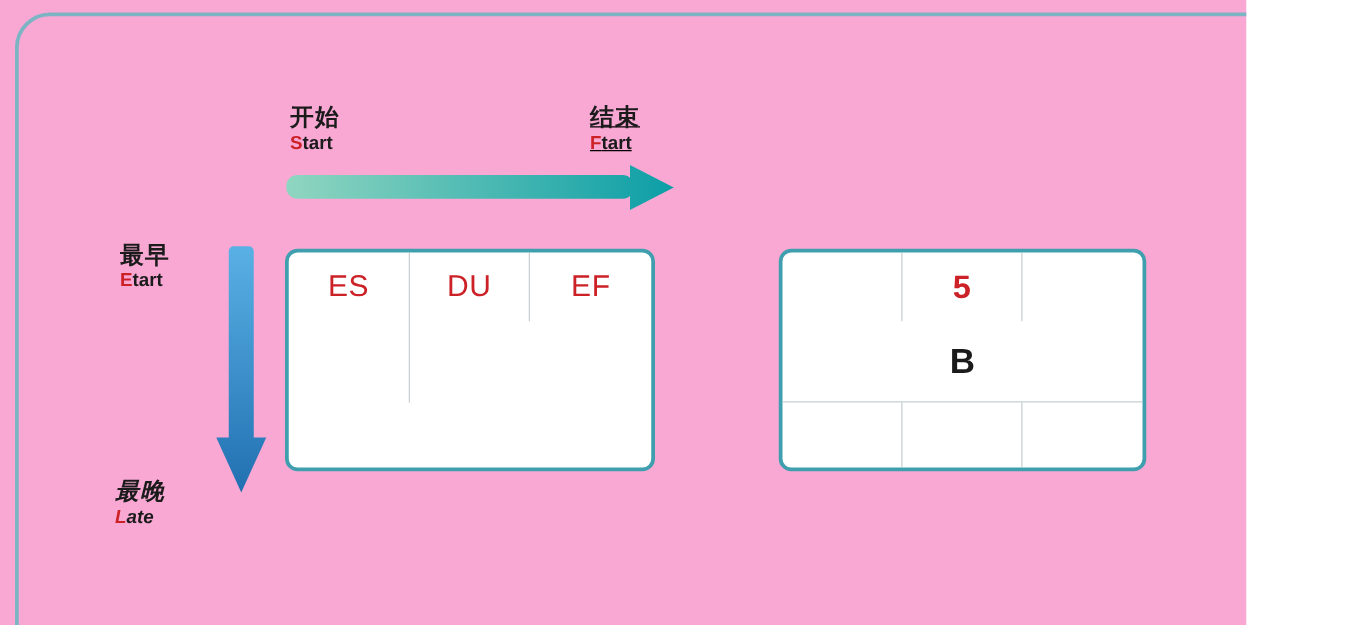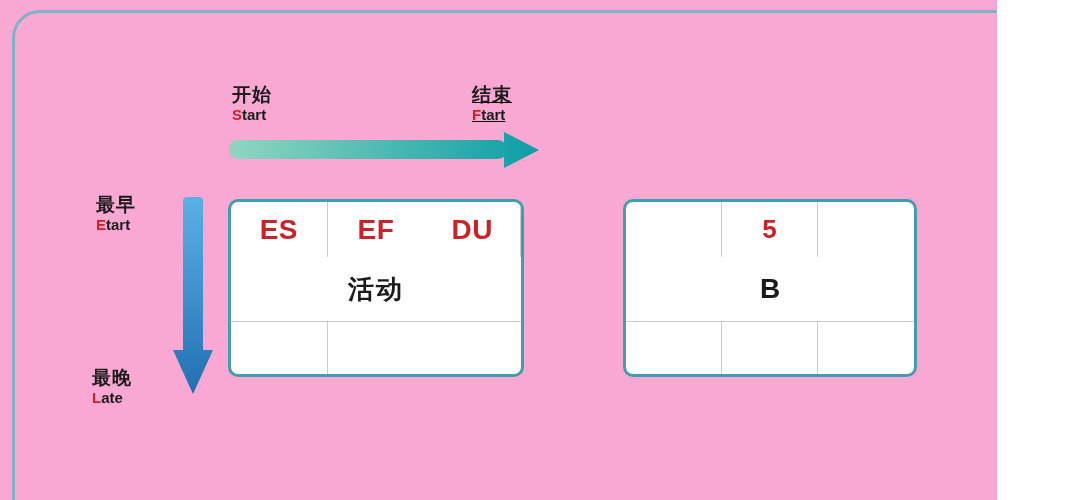--- a/index.html
+++ b/index.html
@@ -20,21 +20,21 @@
     border-radius: 28px;
   }
   .axis-label { position: absolute; line-height: 1.15; }
   .axis-label .zh { font-size: 19px; font-weight: bold; color: #1b1b1b; letter-spacing: 1px; }
   .axis-label .en { font-size: 15px; font-weight: bold; color: #1b1b1b; }
   .axis-label .en .initial { color: #cc2127; }
 
   .label-start  { left: 232px; top: 84px; }
   .label-finish { left: 472px; top: 84px; text-decoration: underline; }
   .label-early  { left: 96px;  top: 194px; }
-  .label-late   { left: 92px;  top: 367px; }
+  .label-late   { left: 92px;  top: 383px; font-style: italic; }
 
   .h-arrow { position: absolute; left: 228px; top: 131px; }
   .v-arrow { position: absolute; left: 171px; top: 196px; }
 
   .node-table {
     position: absolute;
     top: 199px;
     height: 178px;
     border: 3px solid #3f9fae;
     border-radius: 10px;
@@ -51,21 +51,21 @@
     display: flex;
     align-items: center;
     justify-content: center;
   }
   .cell.c1, .cell.c2 { border-right: 1px solid #c6cfd1; }
   .cell-mid {
     grid-column: 1 / -1;
     border-bottom: 1px solid #c6cfd1;
     display: flex; align-items: center; justify-content: center;
   }
-  .code { color: #cc2127; font-weight: bold; font-size: 28px; letter-spacing: 0.5px; }
+  .code { color: #cc2127; font-weight: normal; font-size: 24px; letter-spacing: 0.5px; }
   .value-red { color: #cc2127; font-weight: bold; font-size: 26px; }
   .activity-zh { color: #1b1b1b; font-weight: bold; font-size: 26px; letter-spacing: 2px; }
   .activity-id { color: #1b1b1b; font-weight: bold; font-size: 28px; }
 </style>
 </head>
 <body>
 
 <div class="canvas">
 
   <div class="frame"></div>
@@ -107,28 +107,25 @@
       </linearGradient>
     </defs>
     <rect x="12" y="1" width="20" height="157" rx="4" fill="url(#gv)"></rect>
     <polygon points="2,154 42,154 22,198" fill="url(#gv)"></polygon>
   </svg>
 
   <div class="node-table node-left">
     <div class="cell c1 row-top">
         <span class="code">ES</span>
       </div>
-    <div class="cell row-top">
-        <span class="code">EF</span>
-      </div>
     <div class="cell c2 row-top">
         <span class="code">DU</span>
       </div>
-    <div class="cell-mid">
-        <span class="activity-zh">活动</span>
+    <div class="cell row-top">
+        <span class="code">EF</span>
       </div>
     <div class="cell c2">
         <span class="code"></span>
       </div>
   </div>
 
   <div class="node-table node-right">
     <div class="cell c1 row-top">
         <span class="value-red"></span>
       </div>

